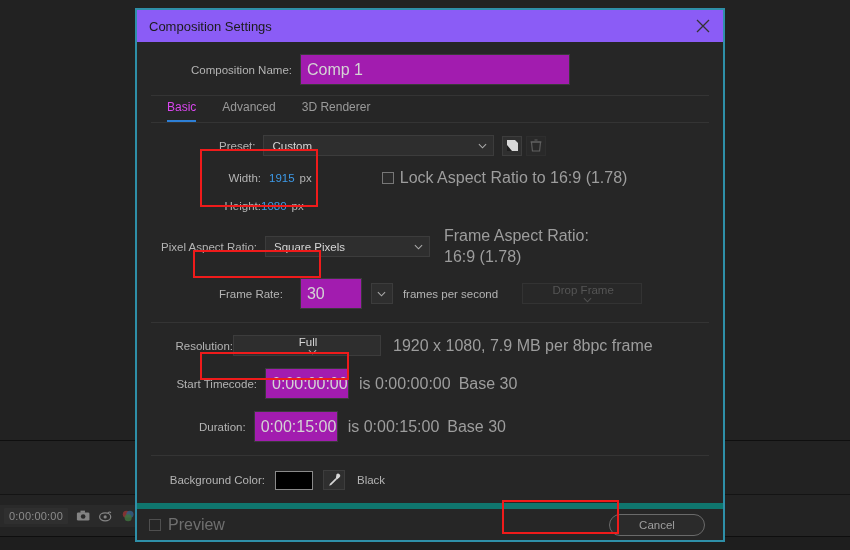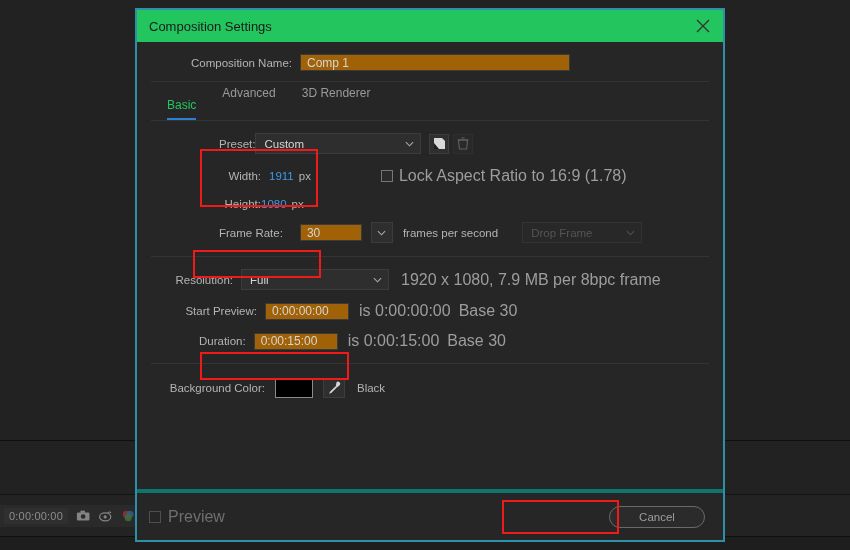--- a/index.html
+++ b/index.html
@@ -31,62 +31,62 @@
 
   
   .dialog {
     position: absolute; left: 135px; top: 8px;
     width: 590px; height: 534px;
     border: 2px solid #2e8fa8;
     background: #262626;
     display: flex; flex-direction: column;
   }
   .titlebar {
-    height: 32px; background: #22c55e;
+    height: 32px; background: #8b5cf6;
     display: flex; align-items: center; justify-content: space-between;
     padding: 0 6px 0 12px; flex: none;
   }
   .title-text { font-size: 13px; color: #1b1b1b; }
   .close-btn {
     width: 28px; height: 26px; display: flex; align-items: center; justify-content: center;
     cursor: pointer;
   }
   .close-btn svg { display: block; }
 
   .dlg-body { flex: 1; background: #262626; position: relative; padding: 0; }
 
   
   .row { display: flex; align-items: center; }
   .comp-name-row { padding: 12px 0 10px 0; justify-content: flex-start; }
   .lbl { font-size: 11.5px; color: #b4b4b4; }
 
   .field {
-    background: #a16207; border: 1px solid #3a3a3a;
-    height: 17px; display: flex; align-items: center;
-    padding: 0 6px; font-size: 12px; color: #d4d4d4;
+    background: #a21caf; border: 1px solid #3a3a3a;
+    height: 31px; display: flex; align-items: center;
+    padding: 0 6px; font-size: 16px; color: #d4d4d4;
   }
   .field.focusable { cursor: text; }
 
   .select {
     background: #2e2e2e; border: 1px solid #3c3c3c; height: 21px;
     display: flex; align-items: center; justify-content: space-between;
     padding: 0 6px 0 8px; font-size: 11.5px; color: #d6d6d6; cursor: pointer;
   }
-  .select.disabled { color: #555; background: #282828; border-color: #333; cursor: default; }
+  .select.disabled { color: #555; background: #282828; border-color: #333; cursor: default; flex-direction: column; }
   .chev { width: 9px; height: 6px; flex: none; margin-left: 8px; opacity: .8; }
 
   .sep { height: 1px; background: #343434; }
 
   
   .tabs { display: flex; gap: 26px; padding-left: 30px; margin-top: 4px; }
   .tab {
     font-size: 12px; color: #9a9a9a; padding-bottom: 6px; cursor: pointer;
     border-bottom: 2px solid transparent;
   }
-  .tab.active { color: #22c55e; border-bottom-color: #2d7fd6; margin-top: 12px; }
+  .tab.active { color: #d946ef; border-bottom-color: #2d7fd6; }
 
   
   .icn-btn {
     width: 20px; height: 20px; background: #2f2f2f; border: 1px solid #3d3d3d;
     display: flex; align-items: center; justify-content: center; cursor: pointer;
   }
   .icn-btn.disabled { opacity: .35; cursor: default; }
 
   
   .cbox {
@@ -94,22 +94,22 @@
     flex: none; cursor: pointer;
   }
   .cbox.dim { border-color: #4f4f4f; background: #262626; }
 
   .swatch { width: 38px; height: 19px; background: #000; border: 1px solid #8a8a8a; cursor: pointer; }
   .eyedrop { width: 22px; height: 20px; background: #2f2f2f; border: 1px solid #3d3d3d;
              display: flex; align-items: center; justify-content: center; cursor: pointer; }
 
   
   .footer {
-    position: absolute; left: 0; right: 0; bottom: 0; height: 51px;
-    border-top: 4px solid #0f766e;
+    position: absolute; left: 0; right: 0; bottom: 0; height: 37px;
+    border-top: 6px solid #0f766e;
     display: flex; align-items: center; padding: 0 12px;
   }
   .pill {
     height: 22px; min-width: 96px; border-radius: 11px;
     border: 1px solid #8e8e8e; background: #2b2b2b;
     display: flex; align-items: center; justify-content: center;
     font-size: 11.5px; color: #e4e4e4; cursor: pointer;
   }
   .pill.dim { border-color: #6a6a6a; color: #9e9e9e; text-align: center; }
 
@@ -169,21 +169,21 @@
 
       <div class="tabs">
         <span class="tab active">Basic</span>
         <span class="tab">Advanced</span>
         <span class="tab">3D Renderer</span>
       </div>
       <div class="sep" style="margin:0 14px;"></div>
 
       <div class="row" style="margin-top:12px; padding-left:82px;">
         <span class="lbl">Preset:</span>
-        <span class="select" style="width:166px; margin-left:0;">
+        <span class="select" style="width:231px; margin-left:8px;">
           <span>Custom</span>
           <svg class="chev" viewBox="0 0 10 6">
             <path d="M1 1 L5 5 L9 1" fill="none" stroke="#c9c9c9" stroke-width="1.2"></path>
           </svg>
         </span>
         <span class="icn-btn" style="margin-left:8px;">
           <svg width="13" height="13" viewBox="0 0 13 13">
             <path d="M1 1 H9 L12 4 V12 H1 Z" fill="#d8d8d8"></path>
             <path d="M1 12 L1 6 L6 12 Z" fill="#1d1d1d"></path>
           </svg>
@@ -191,32 +191,45 @@
         <span class="icn-btn disabled" style="margin-left:4px;">
           <svg width="12" height="13" viewBox="0 0 12 13">
             <path d="M1.5 3 H10.5 L9.6 12 H2.4 Z" fill="none" stroke="#cfcfcf" stroke-width="1.1"></path>
             <path d="M0.5 3 H11.5 M4.5 1 H7.5" stroke="#cfcfcf" stroke-width="1.1"></path>
           </svg>
         </span>
       </div>
 
       <div class="row" style="margin-top:13px; padding-left:82px;">
         <span class="lbl" style="width:42px; text-align:right;">Width:</span>
-        <span class="val-blue" style="font-size:11.5px; margin-left:8px;">1911</span>
+        <span class="val-blue" style="font-size:11.5px; margin-left:8px;">1915</span>
         <span class="lbl" style="margin-left:5px;">px</span>
         <span class="cbox" style="margin-left:70px;"></span>
         <span class="small" style="margin-left:6px;">Lock Aspect Ratio to 16:9 (1.78)</span>
       </div>
 
       <div class="row" style="margin-top:13px; padding-left:82px;">
         <span class="lbl" style="width:42px; text-align:right;">Height:</span>
         <span class="val-blue" style="font-size:11.5px; margin-left:0;">1080</span>
         <span class="lbl" style="margin-left:5px;">px</span>
       </div>
 
+      <div class="row" style="margin-top:15px; padding-left:20px;">
+        <span class="lbl" style="width:100px; text-align:right;">Pixel Aspect Ratio:</span>
+        <span class="select" style="width:165px; margin-left:8px;">
+          <span>Square Pixels</span>
+          <svg class="chev" viewBox="0 0 10 6">
+            <path d="M1 1 L5 5 L9 1" fill="none" stroke="#c9c9c9" stroke-width="1.2"></path>
+          </svg>
+        </span>
+        <span style="display:flex; flex-direction:column; margin-left:14px;">
+          <span class="small">Frame Aspect Ratio:</span>
+          <span class="small" style="margin-top:3px;">16:9 (1.78)</span>
+        </span>
+      </div>
 
       <div class="row" style="margin-top:12px; padding-left:82px;">
         <span class="lbl">Frame Rate:</span>
         <span class="field focusable" style="width:62px; margin-left:17px;">30</span>
         <span class="select" style="width:22px; padding:0; justify-content:center; margin-left:9px;">
           <svg class="chev" viewBox="0 0 10 6" style="margin:0;">
             <path d="M1 1 L5 5 L9 1" fill="none" stroke="#c9c9c9" stroke-width="1.2"></path>
           </svg>
         </span>
         <span class="lbl" style="margin-left:10px;">frames per second</span>
@@ -225,31 +238,31 @@
           <svg class="chev" viewBox="0 0 10 6">
             <path d="M1 1 L5 5 L9 1" fill="none" stroke="#5a5a5a" stroke-width="1.2"></path>
           </svg>
         </span>
       </div>
 
       <div class="sep" style="margin:13px 14px 0 14px;"></div>
 
       <div class="row" style="margin-top:12px; padding-left:28px;">
         <span class="lbl" style="width:68px; text-align:right;">Resolution:</span>
-        <span class="select" style="width:148px; margin-left:8px;">
+        <span class="select" style="width:148px; flex-direction:column;">
           <span>Full</span>
           <svg class="chev" viewBox="0 0 10 6">
             <path d="M1 1 L5 5 L9 1" fill="none" stroke="#c9c9c9" stroke-width="1.2"></path>
           </svg>
         </span>
         <span class="small" style="margin-left:12px;">1920 x 1080, 7.9 MB per 8bpc frame</span>
       </div>
 
       <div class="row" style="margin-top:12px; padding-left:20px;">
-        <span class="lbl" style="width:100px; text-align:right;">Start Preview:</span>
+        <span class="lbl" style="width:100px; text-align:right;">Start Timecode:</span>
         <span class="field focusable" style="width:84px; margin-left:8px;">0:00:00:00</span>
         <span class="small" style="margin-left:10px;">is 0:00:00:00</span>
         <span class="small" style="margin-left:8px;">Base 30</span>
       </div>
 
       <div class="row" style="margin-top:12px; padding-left:62px;">
         <span class="lbl">Duration:</span>
         <span class="field focusable" style="width:84px; margin-left:8px;">0:00:15:00</span>
         <span class="small" style="margin-left:10px;">is 0:00:15:00</span>
         <span class="small" style="margin-left:8px;">Base 30</span>

